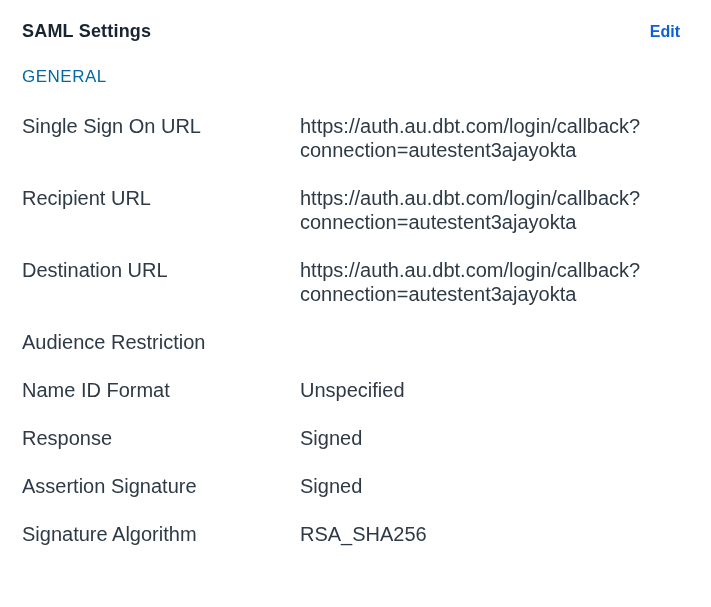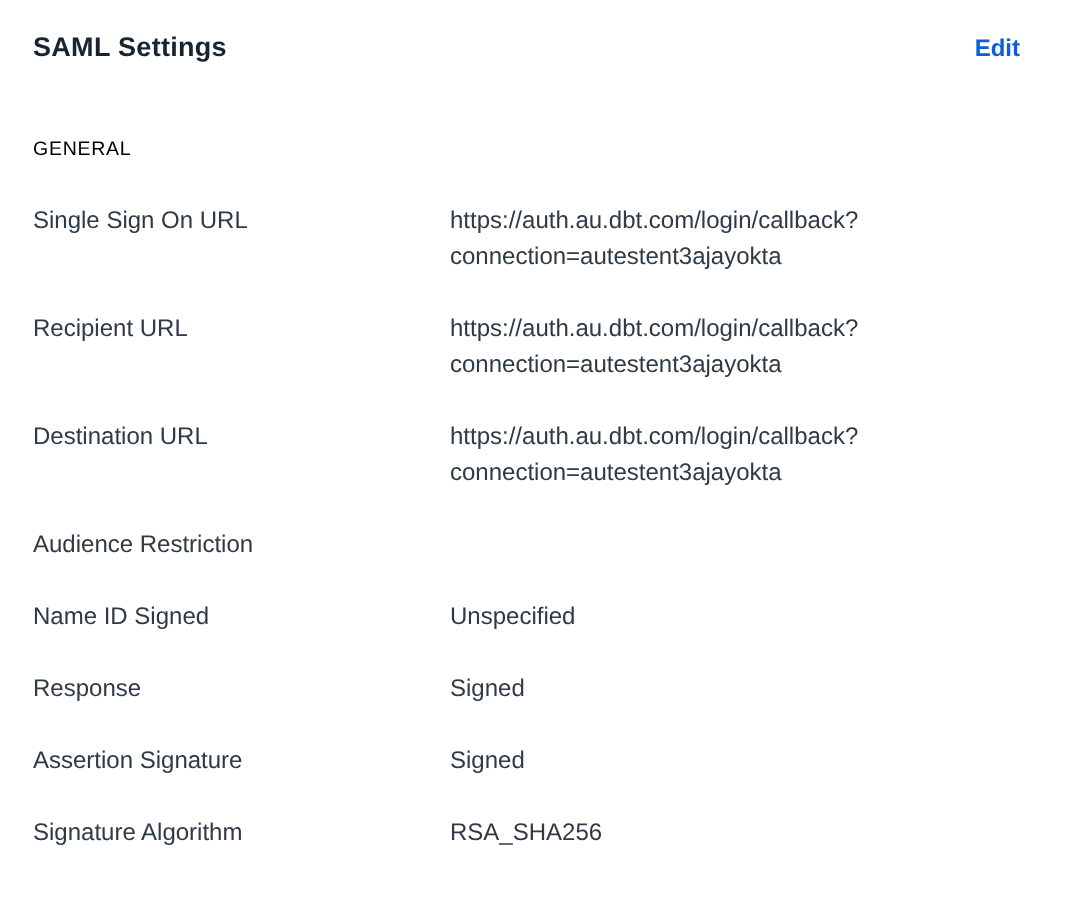--- a/index.html
+++ b/index.html
@@ -31,36 +31,36 @@
   }
   .edit-link {
     font-size: 16px;
     line-height: 24px;
     font-weight: 700;
     color: #0b5fd9;
     cursor: pointer;
     text-decoration: none;
   }
   .section-heading {
-    margin-top: 46px;
+    margin-top: 25px;
     margin-bottom: 29px;
-    font-size: 13px;
+    font-size: 17px;
     line-height: 16px;
     font-weight: 500;
-    color: #000000;
+    color: #0369a1;
     letter-spacing: 0.5px;
   }
   .rows {
     display: block;
   }
   .row {
     display: flex;
     align-items: flex-start;
     margin-bottom: 24px;
-    font-size: 16px;
+    font-size: 20px;
     line-height: 24px;
     color: #2e3a46;
   }
   .row-label {
     width: 278px;
     flex-shrink: 0;
     color: #2e3a46;
   }
   .row-value {
     max-width: 360px;
@@ -96,21 +96,21 @@
       <div class="row-label">Destination URL</div>
       <div class="row-value">https://auth.au.dbt.com/login/callback?connection=autestent3ajayokta</div>
     </div>
 
     <div class="row">
       <div class="row-label">Audience Restriction</div>
     </div>
 
 
     <div class="row">
-      <div class="row-label">Name ID Signed</div>
+      <div class="row-label">Name ID Format</div>
       <div class="row-value">Unspecified</div>
     </div>
 
     <div class="row">
       <div class="row-label">Response</div>
       <div class="row-value">Signed</div>
     </div>
 
     <div class="row">
       <div class="row-label">Assertion Signature</div>

